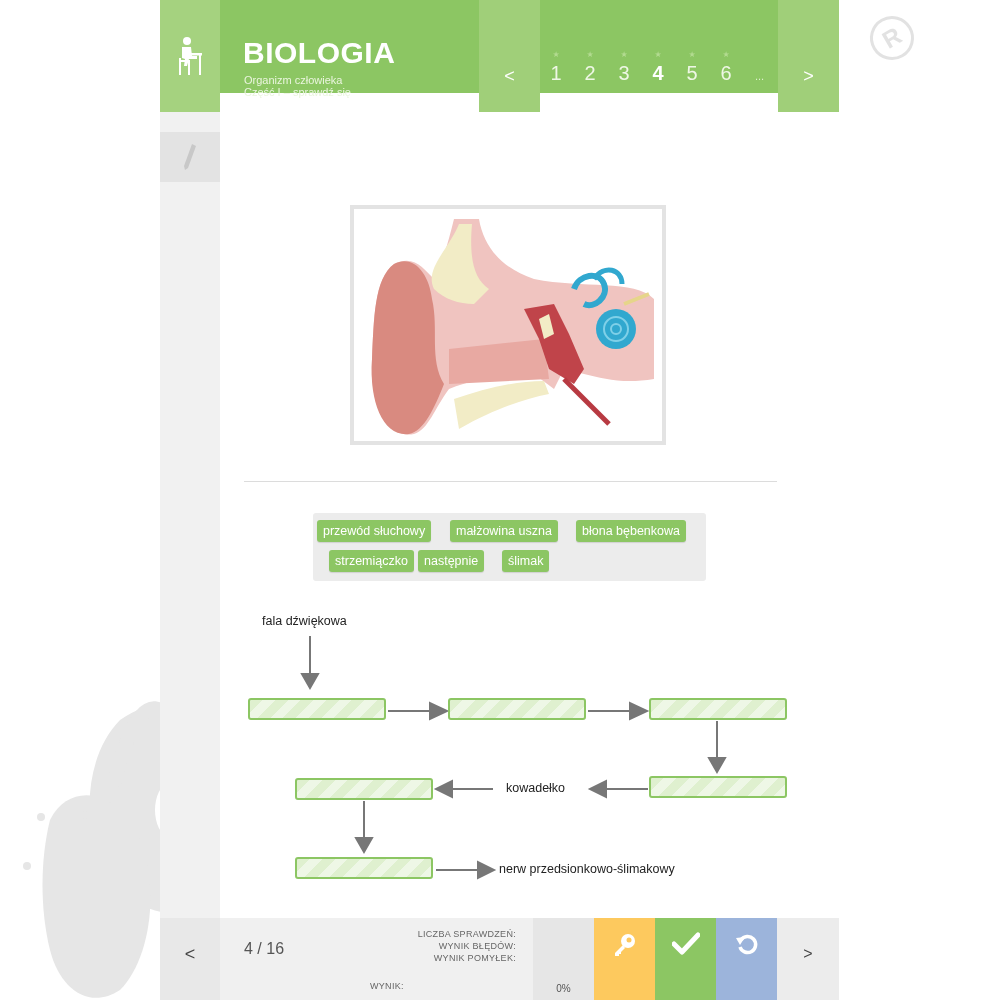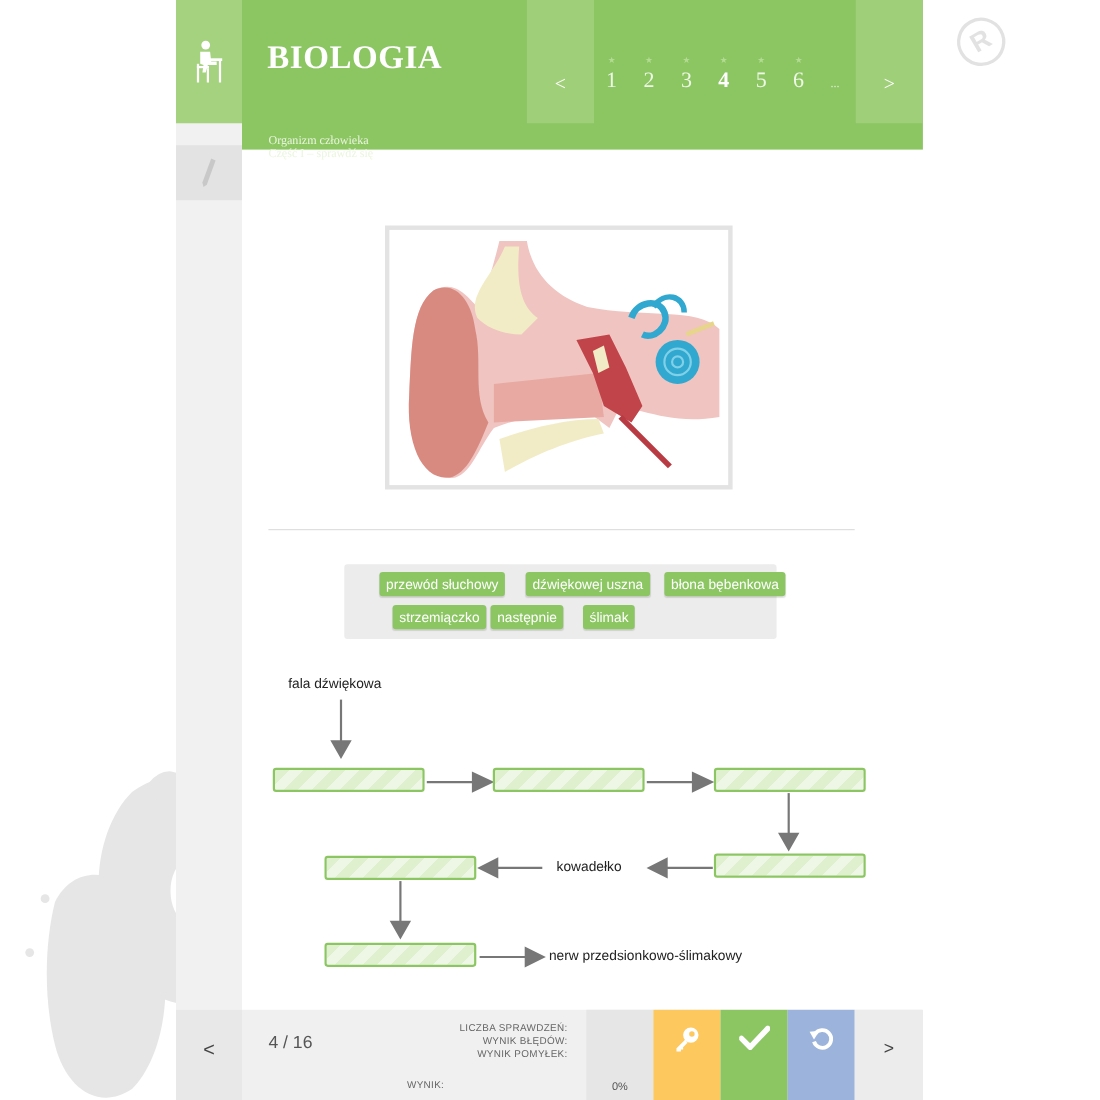--- a/index.html
+++ b/index.html
@@ -1,25 +1,25 @@
 <!DOCTYPE html>
 <html><head>
 <meta charset="utf-8">
 <style>
   html, body { margin:0; padding:0; }
   body { width:1000px; height:1000px; background:#ffffff; position:relative; overflow:hidden;
          font-family:"Liberation Sans", sans-serif; }
   .page { position:absolute; left:160px; top:0; width:679px; height:1000px; background:#fff; }
 
   
-  .header { position:absolute; left:0; top:0; width:679px; height:136px; background:#8cc663;font-family:Liberation Serif, serif; }
+  .header { position:absolute; left:0; top:0; width:679px; height:93px; background:#8cc663; }
   .hdr-icon-box { position:absolute; left:0; top:0; width:60px; height:112px; background:#a5d27f;
                   display:flex; align-items:center; justify-content:center; }
   .hdr-title { position:absolute; left:83px; top:36px; color:#fff; font-size:30px; font-weight:bold; letter-spacing:0.5px; }
-  .hdr-sub { position:absolute; left:84px; top:74px; color:#eaf5de; font-size:11px; line-height:12px;margin-top:48px; }
+  .hdr-sub { position:absolute; left:84px; top:74px; color:#eaf5de; font-size:11px; line-height:12px; }
   .hdr-prev { position:absolute; left:319px; top:0; width:61px; height:112px; background:#a0cf79;
               color:#fff; font-size:18px; display:flex; align-items:center; justify-content:center; padding-top:40px; box-sizing:border-box; cursor:pointer; }
   .hdr-next { position:absolute; left:618px; top:0; width:61px; height:112px; background:#a0cf79;
               color:#fff; font-size:18px; display:flex; align-items:center; justify-content:center; padding-top:40px; box-sizing:border-box; cursor:pointer; }
   .pager { position:absolute; left:380px; top:0; width:238px; height:112px; }
   .page-num { position:absolute; top:62px; width:24px; text-align:center; color:#eef7e5; font-size:20px; cursor:pointer; }
   .page-num .star { position:absolute; top:-12px; left:0; width:24px; text-align:center; font-size:8px; color:#b3db91; }
   .page-num.active .lbl { font-weight:bold; color:#fff; }
   .page-more { position:absolute; top:70px; left:215px; color:#dff0cf; font-size:11px; }
 
@@ -29,21 +29,21 @@
                   display:flex; align-items:center; justify-content:center; }
 
   .instruction { position:absolute; left:84px; top:140px; width:540px; font-size:13px; font-weight:bold; color:#222; line-height:17px; }
 
   .figure { position:absolute; left:190px; top:205px; width:316px; height:240px; border:4px solid #e3e3e3; box-sizing:border-box; background:#fff; overflow:hidden; }
 
   .divider { position:absolute; left:84px; top:481px; width:533px; height:1px; background:#dcdcdc; }
 
   .bank { position:absolute; left:153px; top:513px; width:393px; height:68px; background:#ececec; border-radius:3px; }
   .chip { position:absolute; height:22px; line-height:22px; padding:0 6px; background:#8cc663; color:#fff;
-          font-size:12.5px; border-radius:3px; cursor:grab; white-space:nowrap; box-shadow:0 1px 1px rgba(0,0,0,0.12);margin-left:28px; }
+          font-size:12.5px; border-radius:3px; cursor:grab; white-space:nowrap; box-shadow:0 1px 1px rgba(0,0,0,0.12); }
 
   .slot { position:absolute; width:138px; height:22px; border:2px solid #8cc663; border-radius:3px; box-sizing:border-box;
           background:repeating-linear-gradient(135deg,#dff0cf 0 9px,#eef7e6 9px 18px); cursor:pointer; }
   .flow-label { position:absolute; font-size:12.5px; color:#222; white-space:nowrap; }
   svg.arrows { position:absolute; left:0; top:0; width:679px; height:1000px; pointer-events:none; }
 
   
   .footer { position:absolute; left:0; top:918px; width:679px; height:82px; background:#f0f0f0; }
   .ft-prev { position:absolute; left:0; top:0; width:60px; height:82px; background:#e8e8e8; color:#444; font-size:18px;
              display:flex; align-items:center; justify-content:center; cursor:pointer; padding-bottom:10px; box-sizing:border-box; }
@@ -150,21 +150,21 @@
       <path d="M240 70 C250 55 268 60 268 75" fill="none" stroke="#31a8cf" stroke-width="5"></path>
       <path d="M270 95 L295 85" stroke="#e6d58a" stroke-width="4"></path>
       <path d="M210 170 L255 215" stroke="#b83a42" stroke-width="5"></path>
     </svg>
   </div>
 
   <div class="divider"></div>
 
   <div class="bank">
     <div class="chip" style="left:4px;top:7px">przewód słuchowy</div>
-    <div class="chip" style="left:137px;top:7px">dźwiękowej uszna</div>
+    <div class="chip" style="left:137px;top:7px">małżowina uszna</div>
     <div class="chip" style="left:263px;top:7px">błona bębenkowa</div>
     <div class="chip" style="left:16px;top:37px">strzemiączko</div>
     <div class="chip" style="left:105px;top:37px">następnie</div>
     <div class="chip" style="left:189px;top:37px">ślimak</div>
   </div>
 
   <svg class="arrows">
     <g stroke="#777" stroke-width="2" fill="#777">
       <line x1="150" y1="636" x2="150" y2="676"></line>
         <polygon points="142,674 158,674 150,688"></polygon>

